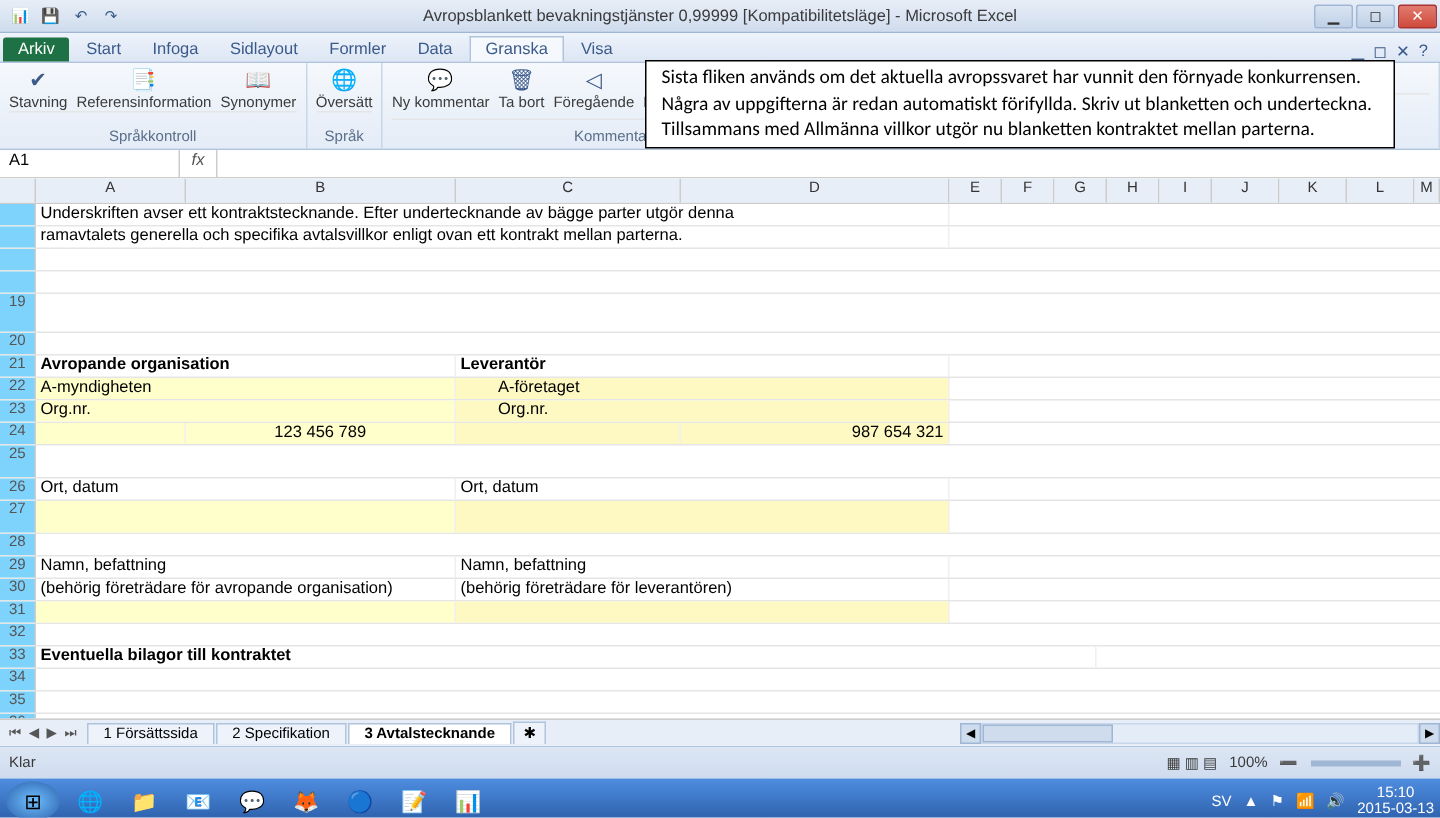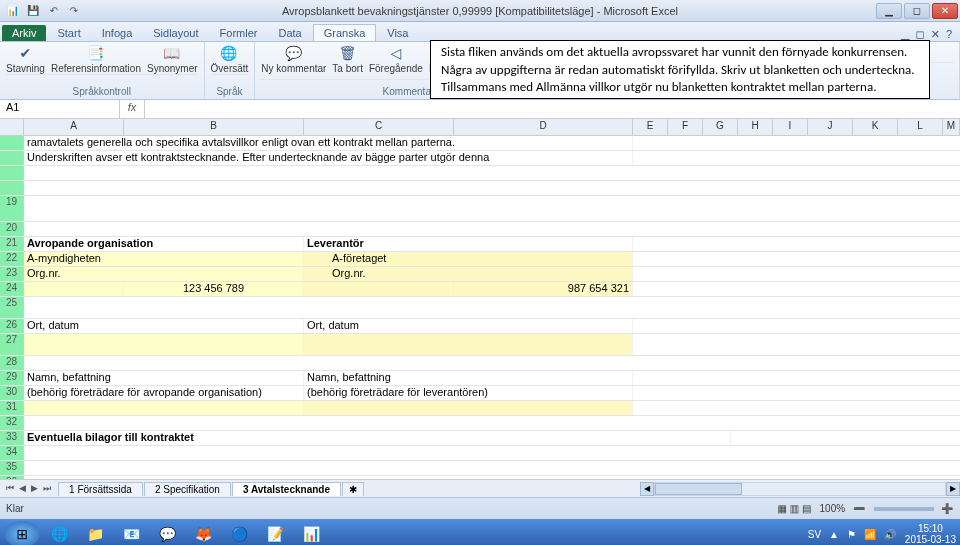--- a/index.html
+++ b/index.html
@@ -25,21 +25,21 @@
 .formula { height:19px; display:flex; border-bottom:1px solid #ccc; background:#fff; }
 .formula .namebox { width:120px; border-right:1px solid #ccc; padding:1px 6px; font-size:11px; }
 .formula .fx { width:25px; text-align:center; border-right:1px solid #ccc; font-style:italic; color:#555; font-size:11px; padding-top:1px; }
 .formula .bar { flex:1; padding:1px 6px; }
 .sheet { position:relative; height:378px; overflow:hidden; background:#fff; }
 .colhdr { height:17px; display:flex; border-bottom:1px solid #ccc; }
 .colhdr .corner { width:24px; background:#e8eef7; border-right:1px solid #ccc; }
 .colhdr .ch { background:#e8eef7; border-right:1px solid #ccc; text-align:center; font-size:10px; color:#333; padding-top:1px; }
 .grid { position:relative; }
 .row { display:flex; border-bottom:1px solid #e5e5e5; min-height:15px; }
-.rowh { width:24px; background:#86efac; border-right:1px solid #ccc; text-align:center; font-size:10px; color:#555; flex-shrink:0; }
+.rowh { width:24px; background:#7dd3fc; border-right:1px solid #ccc; text-align:center; font-size:10px; color:#555; flex-shrink:0; }
 .cell { border-right:1px solid #f0f0f0; padding:0 3px; font-size:11px; overflow:hidden; white-space:nowrap; }
 .bold { font-weight:bold; }
 .yellow { background:#ffffcc; }
 .cyan { background:#fef9c3;padding-left:28px; }
 .tabs { height:18px; display:flex; align-items:center; background:#e8eef7; border-top:1px solid #ccc; position:absolute; bottom:0; left:0; right:0; }
 .tabs .nav { display:flex; gap:1px; padding:0 4px; }
 .tabs .nav span { font-size:9px; color:#555; padding:0 2px; }
 .tabs .tab { padding:1px 10px; font-size:10px; background:#eef3fb; border:1px solid #b0c4dd; border-bottom:none; margin-left:1px; }
 .tabs .tab.active { background:#fff; font-weight:bold; }
 .tabs .scroll { margin-left:auto; width:320px; height:14px; display:flex; }
@@ -190,25 +190,25 @@
     <div class="ch" style="width:35px">H</div>
     <div class="ch" style="width:35px">I</div>
     <div class="ch" style="width:45px">J</div>
     <div class="ch" style="width:45px">K</div>
     <div class="ch" style="width:45px">L</div>
     <div class="ch" style="width:17px">M</div>
   </div>
   <div class="grid">
     <div class="row">
         <div class="rowh"></div>
+        <div class="cell" style="width:609px">Underskriften avser ett kontraktstecknande. Efter undertecknande av bägge parter utgör denna</div>
+      </div>
+    <div class="row">
+        <div class="rowh"></div>
         <div class="cell" style="width:609px">ramavtalets generella och specifika avtalsvillkor enligt ovan ett kontrakt mellan parterna.</div>
-      </div>
-    <div class="row">
-        <div class="rowh"></div>
-        <div class="cell" style="width:609px">Underskriften avser ett kontraktstecknande. Efter undertecknande av bägge parter utgör denna</div>
       </div>
     <div class="row" style="height:10px">
         <div class="rowh"></div>
       </div>
     <div class="row">
         <div class="rowh"></div>
       </div>
     <div class="row" style="height:26px">
         <div class="rowh">19</div>
       </div>

